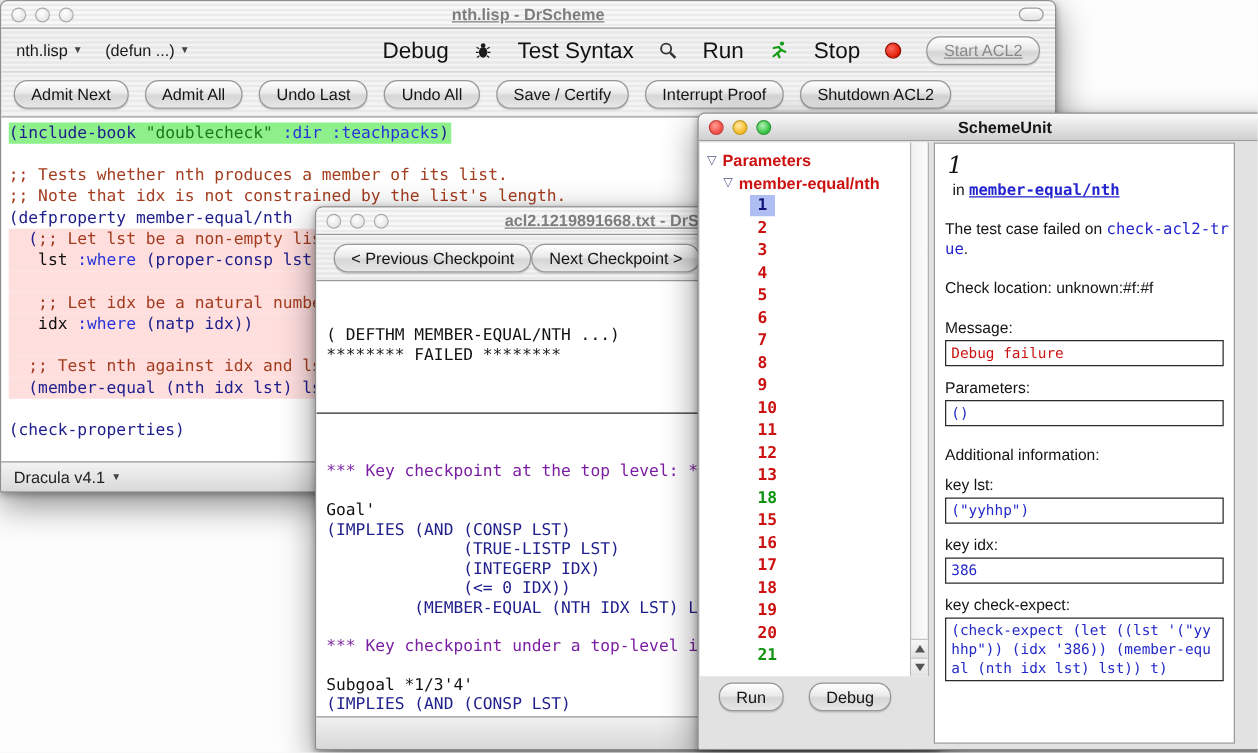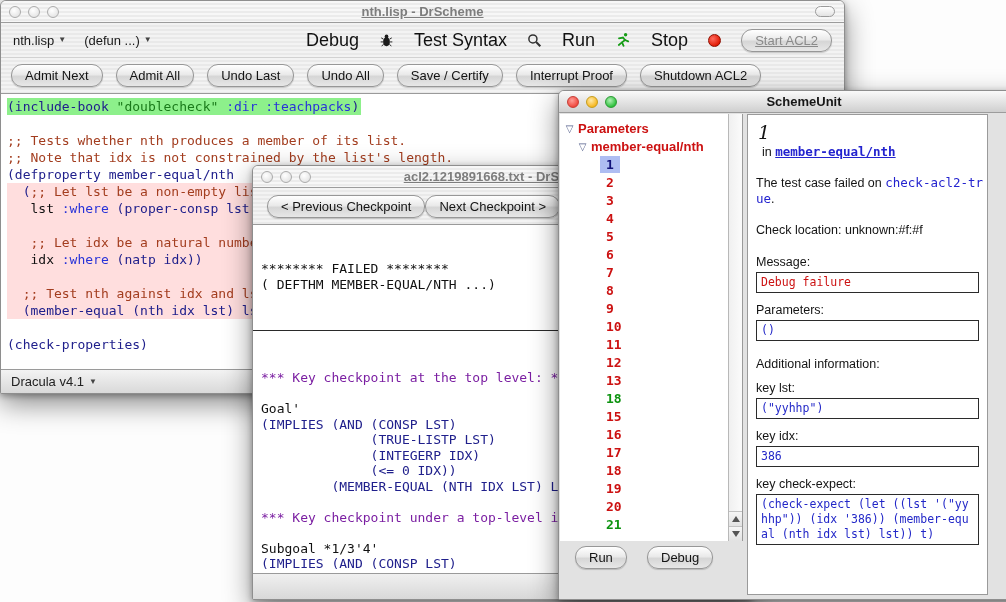--- a/index.html
+++ b/index.html
@@ -198,21 +198,21 @@
         <span class="light hollow"></span>
         <span class="light hollow"></span>
         <span class="light hollow"></span>
       </span>
     </div>
     <div class="toolbar pinstripe">
       <button class="aqua-btn">&lt; Previous Checkpoint</button>
       <button class="aqua-btn">Next Checkpoint &gt;</button>
     </div>
     <div class="content">
-      <div id="w2-head"><div class="head-line">******** FAILED ********</div><div class="head-line">( DEFTHM MEMBER-EQUAL/NTH ...)</div></div>
+      <div id="w2-head"><div class="head-line">( DEFTHM MEMBER-EQUAL/NTH ...)</div><div class="head-line">******** FAILED ********</div></div>
       <div class="divider"></div>
       <div id="w2-body"><div class="body-line c-pur">*** Key checkpoint at the top level: ***</div><div class="body-line c-blk"></div><div class="body-line c-blk">Goal'</div><div class="body-line c-code">(IMPLIES (AND (CONSP LST)</div><div class="body-line c-code">              (TRUE-LISTP LST)</div><div class="body-line c-code">              (INTEGERP IDX)</div><div class="body-line c-code">              (&lt;= 0 IDX))</div><div class="body-line c-code">         (MEMBER-EQUAL (NTH IDX LST) LST))</div><div class="body-line c-blk"></div><div class="body-line c-pur">*** Key checkpoint under a top-level induction: ***</div><div class="body-line c-blk"></div><div class="body-line c-blk">Subgoal *1/3'4'</div><div class="body-line c-code">(IMPLIES (AND (CONSP LST)</div><div class="body-line c-code">              (NOT (ZP IDX))</div></div>
     </div>
     <div class="bottomstrip"></div>
   </section>
 
   <section class="window w3">
     <div class="titlebar active">
       <span class="title">SchemeUnit</span>
       <span class="lights">

